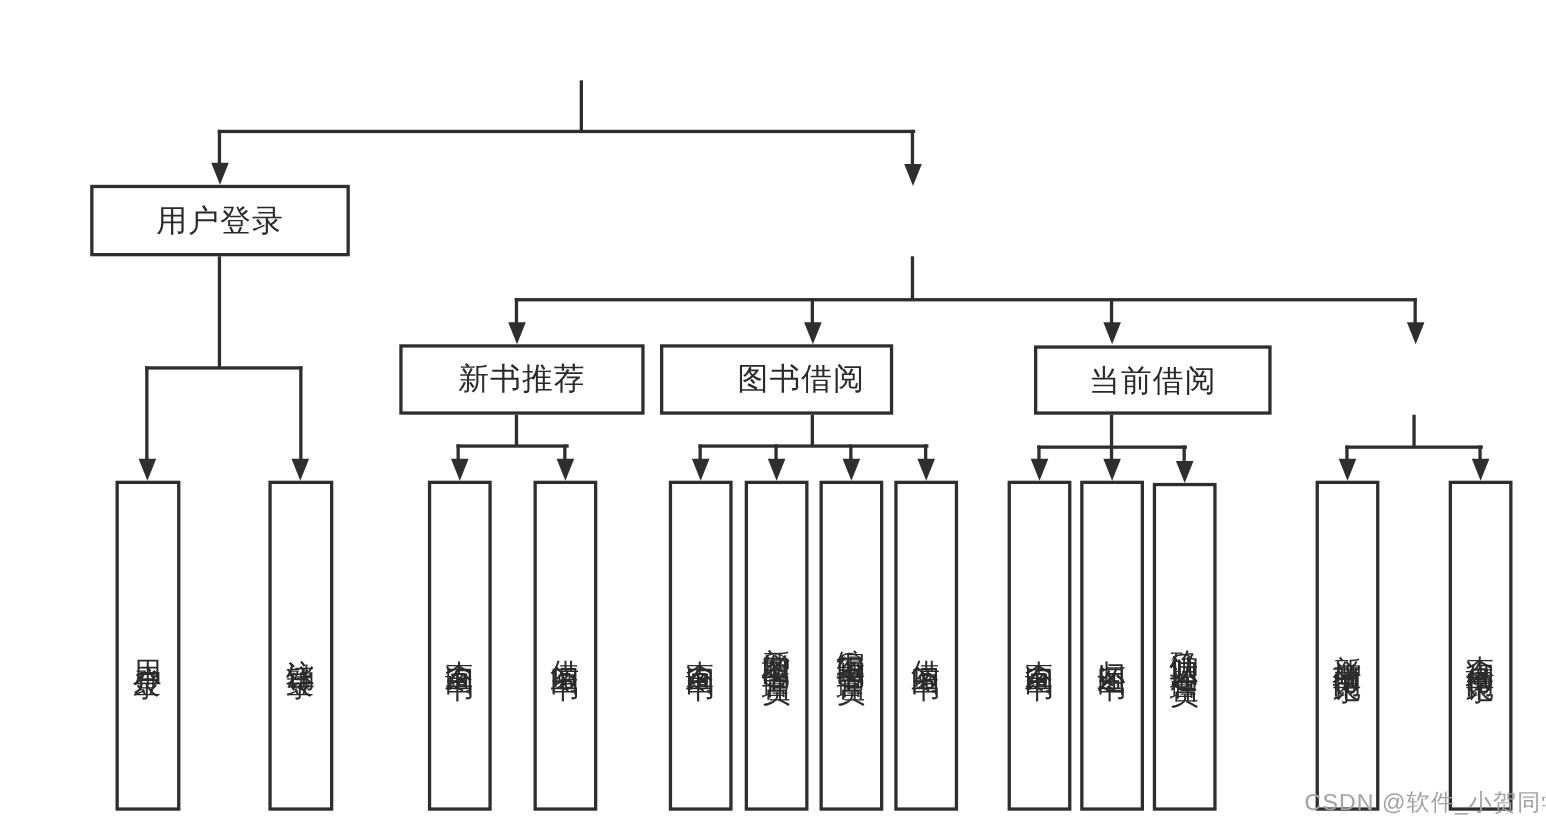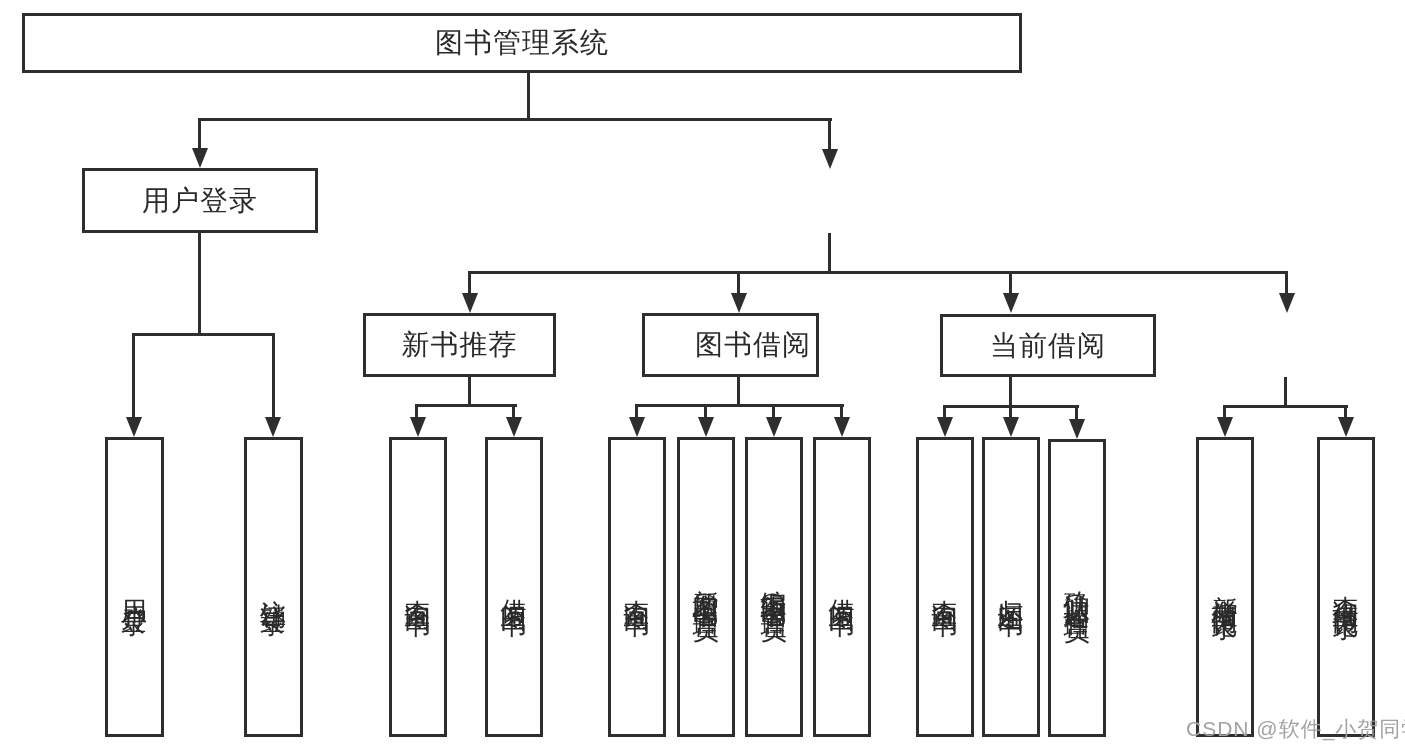--- a/index.html
+++ b/index.html
@@ -28,26 +28,25 @@
   .watermark{
     position:absolute;left:1186px;top:715px;
     font-size:21px;color:#a2a2a2;letter-spacing:1px;white-space:nowrap;
   }
 </style>
 </head>
 <body>
 
 <div class="canvas">
 
-  <div class="node" style="left:22px;top:13px;width:1000px;height:60px;">图书管理系统</div>
 
   <div class="node" style="left:82px;top:168px;width:236px;height:65px;">用户登录</div>
 
-  <div class="node" style="left:363px;top:313px;width:193px;height:64px;">新书推荐</div>
-  <div class="node" style="left:642px;top:313px;width:177px;height:64px;padding-left:45px;">图书借阅</div>
+  <div class="node" style="left:363px;top:313px;width:223px;height:64px;">新书推荐</div>
+  <div class="node" style="left:600px;top:313px;width:212px;height:64px;padding-left:45px;">图书借阅</div>
   <div class="node" style="left:940px;top:314px;width:216px;height:63px;">当前借阅</div>
 
   <div class="vnode" style="left:105px;top:437px;width:59px;height:300px;">
     <span>用户登录</span>
   </div>
   <div class="vnode" style="left:244px;top:437px;width:59px;height:300px;">
     <span>注销登录</span>
   </div>
 
   <div class="vnode" style="left:389px;top:437px;width:58px;height:300px;">

